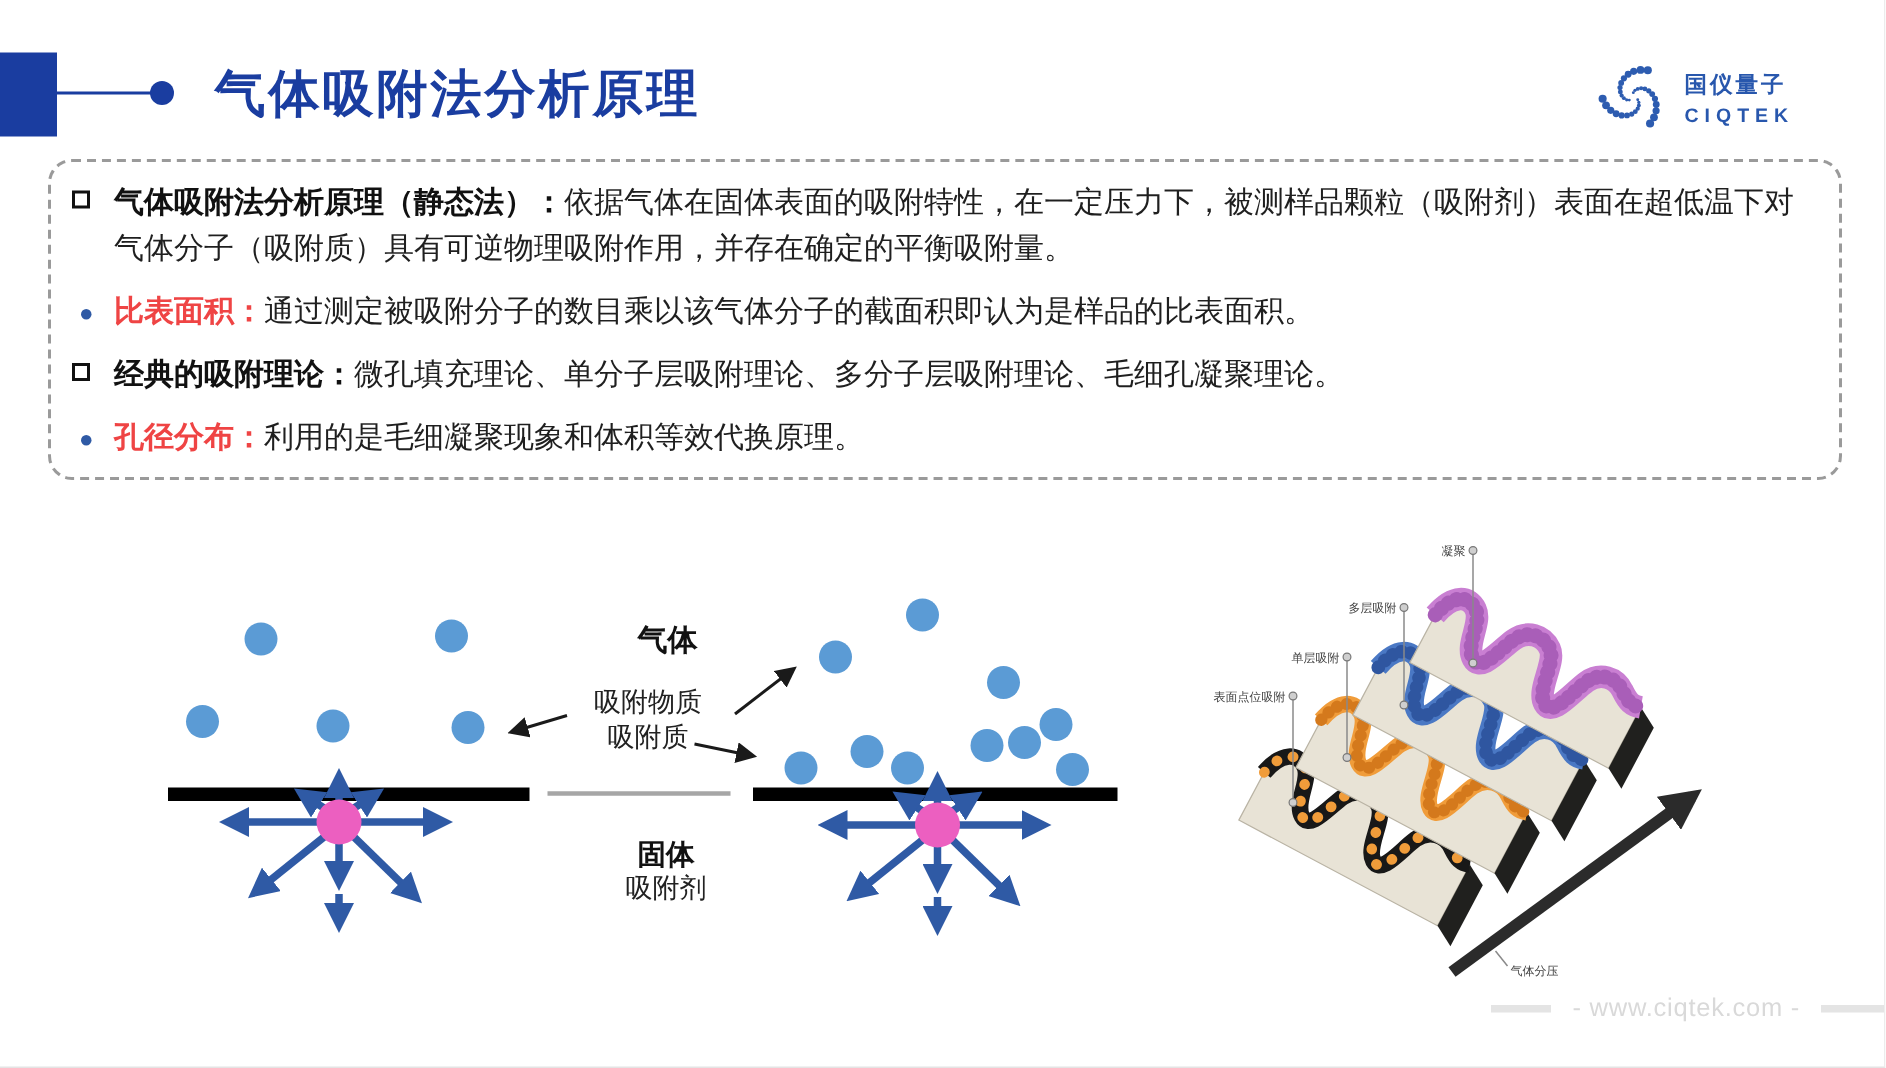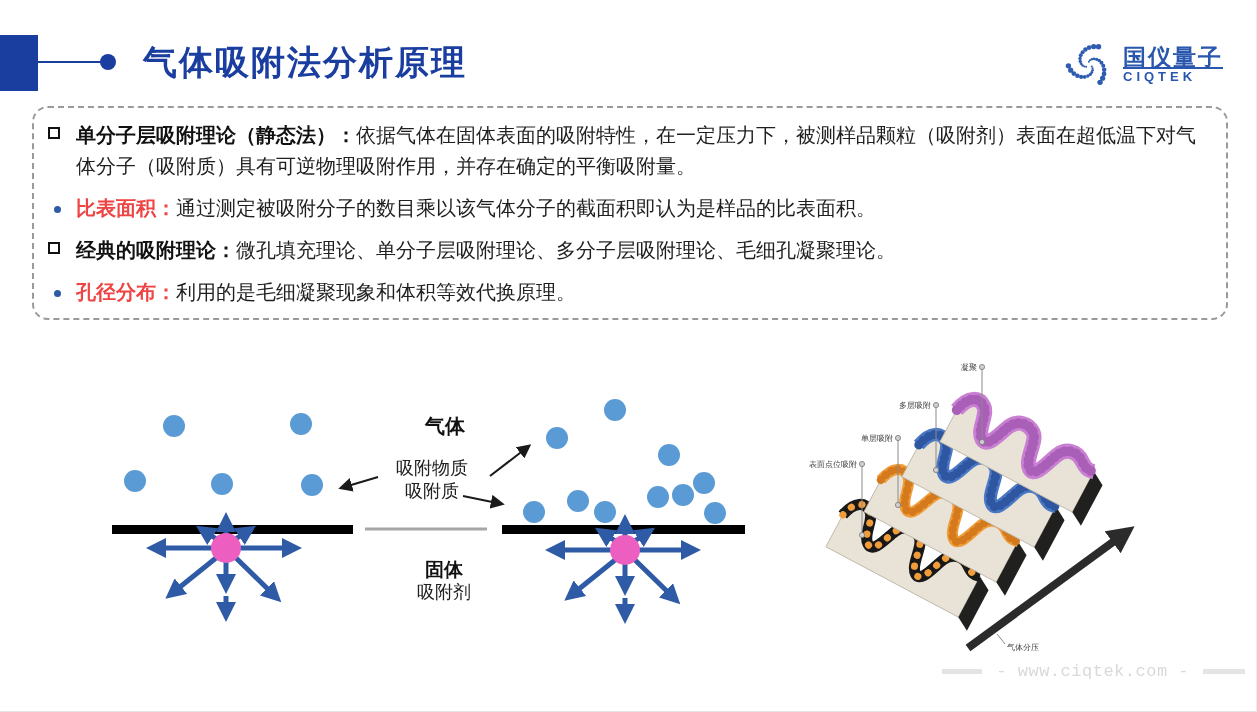--- a/index.html
+++ b/index.html
@@ -8,21 +8,21 @@
   .slide { position:relative; width:1257px; height:712px; background:#fff; overflow:hidden;
            border-right:1px solid #ececec; border-bottom:1px solid #e4e4e4; }
 
   
   .hdr-square { position:absolute; left:0; top:35px; width:38px; height:56px; background:#1a3da0; }
   .hdr-line   { position:absolute; left:38px; top:61px; width:64px; height:2px; background:#1a3da0; }
   .hdr-dot    { position:absolute; left:100px; top:54px; width:16px; height:16px; border-radius:50%; background:#1a3da0; }
   .hdr-title  { position:absolute; left:143px; top:40px; font-size:34px; font-weight:700; color:#1a3da0; letter-spacing:2px; }
   .logo { position:absolute; left:1063px; top:34px; width:190px; height:62px; display:flex; align-items:center; }
   .logo-text { margin-left:8px; color:#2857ad; }
-  .logo-cn { font-size:23px; font-weight:700; letter-spacing:2px; line-height:24px;text-decoration:underline; }
+  .logo-cn { font-size:15px; font-weight:700; letter-spacing:2px; line-height:24px; }
   .logo-en { font-size:13px; font-weight:700; letter-spacing:4px; line-height:16px; }
 
   
   .info-box { position:absolute; left:32px; top:106px; width:1196px; height:214px;
               border:2px dashed #9a9a9a; border-radius:16px; padding:12px 26px 12px 14px; }
   .bullet { position:relative; padding-left:28px; margin-bottom:11px; font-size:20px; line-height:31px; color:#1f1f1f; }
   .bullet:last-child { margin-bottom:0; }
   .mk-square { position:absolute; left:0; top:7px; width:12px; height:12px; border:2.5px solid #111; background:#fff; }
   .mk-dot { position:absolute; left:6px; top:13px; width:7px; height:7px; border-radius:50%; background:#2f5aa5; }
   .b-label { font-weight:700; }
@@ -34,21 +34,21 @@
   svg text { font-family:"Liberation Sans","DejaVu Sans",sans-serif; }
   .dia-bold { font-weight:700; fill:#111; }
   .dia-reg { fill:#222; }
   .callout-line { stroke:#8a8a8a; stroke-width:1; }
   .callout-dot { fill:#cfcfcf; stroke:#777; stroke-width:0.8; }
   .callout-txt { font-size:8px; fill:#444; }
   .slab-face { fill:#e8e3d6; stroke:#b9b3a4; stroke-width:0.8; }
   .slab-wall { fill:#20201e; }
 
   
-  .footer { position:absolute; right:11px; top:662px; display:flex; align-items:center;font-family:Liberation Mono, monospace; }
+  .footer { position:absolute; right:0; top:662px; display:flex; align-items:center; }
   .f-bar { width:40px; height:5px; background:#e4e4e4; }
   .f-text { font-size:17px; color:#d9d9d9; letter-spacing:0.5px; margin:0 14px; }
 </style>
 </head>
 <body>
 
 <div class="slide">
 
   <div class="hdr-square"></div>
   <div class="hdr-line"></div>
@@ -98,21 +98,21 @@
     </svg>
     <div class="logo-text">
       <div class="logo-cn">国仪量子</div>
       <div class="logo-en">CIQTEK</div>
     </div>
   </div>
 
   <div class="info-box">
     <div class="bullet">
       <span class="mk-square"></span>
-      <span class="b-label lbl-black">单分子层吸附理论（静态法）：</span><span>依据气体在固体表面的吸附特性，在一定压力下，被测样品颗粒（吸附剂）表面在超低温下对气体分子（吸附质）具有可逆物理吸附作用，并存在确定的平衡吸附量。</span>
+      <span class="b-label lbl-black">气体吸附法分析原理（静态法）：</span><span>依据气体在固体表面的吸附特性，在一定压力下，被测样品颗粒（吸附剂）表面在超低温下对气体分子（吸附质）具有可逆物理吸附作用，并存在确定的平衡吸附量。</span>
     </div>
     <div class="bullet">
       <span class="mk-dot"></span>
       <span class="b-label lbl-blue">比表面积：</span><span>通过测定被吸附分子的数目乘以该气体分子的截面积即认为是样品的比表面积。</span>
     </div>
     <div class="bullet">
       <span class="mk-square"></span>
       <span class="b-label lbl-black">经典的吸附理论：</span><span>微孔填充理论、单分子层吸附理论、多分子层吸附理论、毛细孔凝聚理论。</span>
     </div>
     <div class="bullet">

